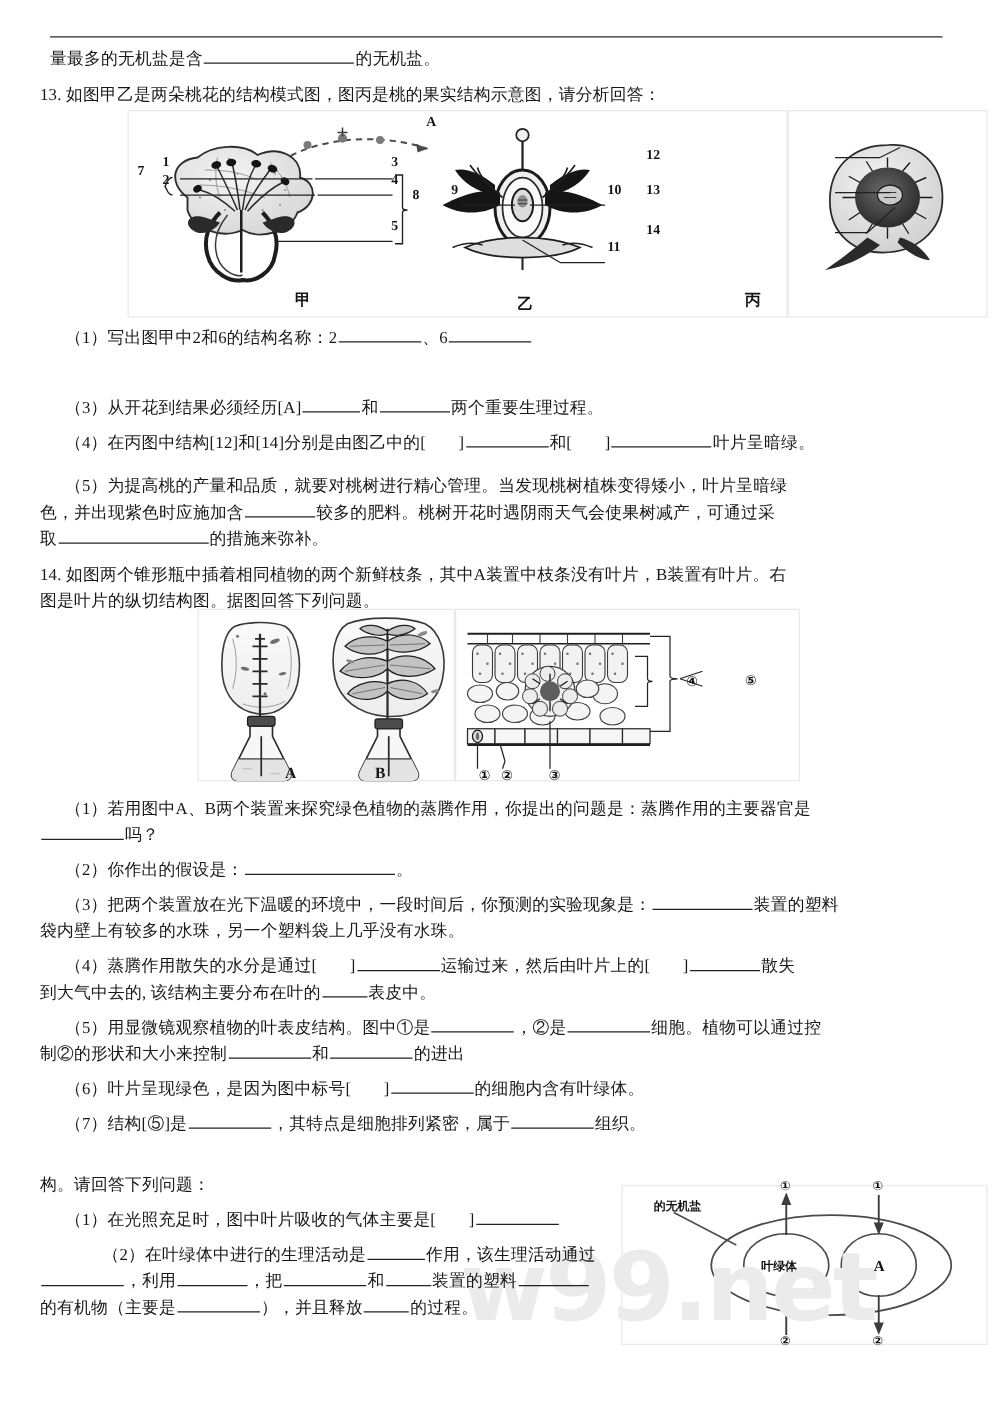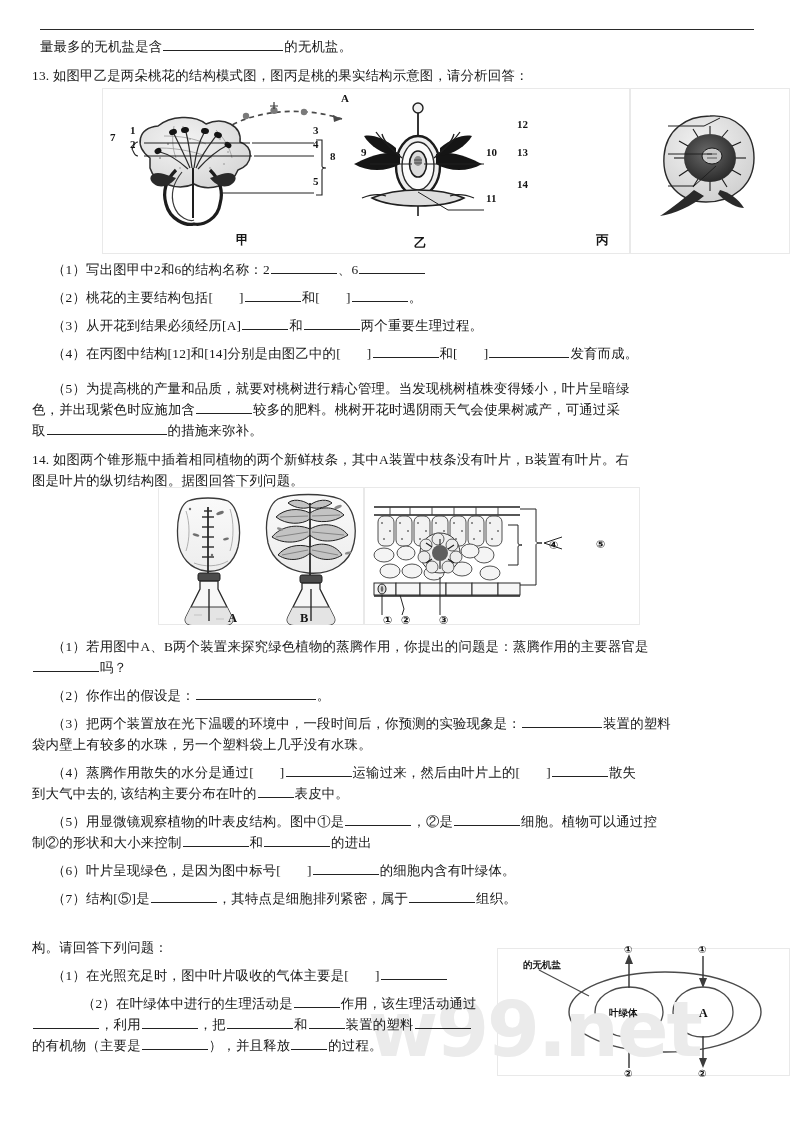--- a/index.html
+++ b/index.html
@@ -315,25 +315,24 @@
   <div class="fignum" style="left:517px; top:146px;">13</div>
   <div class="fignum" style="left:517px; top:178px;">14</div>
   <div class="fignum" style="left:341px; top:92px;">A</div>
 
   <div class="figlabel" style="left:236px; top:232px;">甲</div>
   <div class="figlabel" style="left:414px; top:235px;">乙</div>
   <div class="figlabel" style="left:596px; top:232px;">丙</div>
 
   <div class="txt" style="left:52px; top:259px;"><span>（1）写出图甲中2和6的结构名称：2</span><span class="bl w7"></span><span>、6</span><span class="bl w7"></span></div>
 
-  <div class="txt" style="left:52px; top:287px;"><span>（2）桃花的主要结构包括[</span><span class="brk"></span><span>]</span><span class="bl w6"></span><span>和[</span><span class="brk"></span><span>]</span><span class="bl w6"></span><span>。</span></div>
 
   <div class="txt" style="left:52px; top:315px;"><span>（3）从开花到结果必须经历[A]</span><span class="bl w5"></span><span>和</span><span class="bl w6"></span><span>两个重要生理过程。</span></div>
 
-  <div class="txt" style="left:52px; top:343px;"><span>（4）在丙图中结构[12]和[14]分别是由图乙中的[</span><span class="brk"></span><span>]</span><span class="bl w7"></span><span>和[</span><span class="brk"></span><span>]</span><span class="bl w8"></span><span>发育而成。</span></div>
+  <div class="txt" style="left:52px; top:343px;"><span>（4）在丙图中结构[12]和[14]分别是由图乙中的[</span><span class="brk"></span><span>]</span><span class="bl w7"></span><span>和[</span><span class="brk"></span><span>]</span><span class="bl w8"></span><span>叶片呈暗绿。</span></div>
 
   <div class="txt" style="left:52px; top:378px;">（5）为提高桃的产量和品质，就要对桃树进行精心管理。当发现桃树植株变得矮小，叶片呈暗绿</div>
   <div class="txt" style="left:32px; top:420px;"><span>取</span><span class="bl w12"></span><span>的措施来弥补。</span></div>
   <div class="txt" style="left:32px; top:399px;"><span>色，并出现紫色时应施加含</span><span class="bl w6"></span><span>较多的肥料。桃树开花时遇阴雨天气会使果树减产，可通过采</span></div>
 
   <div class="txt" style="left:32px; top:449px;">14. 如图两个锥形瓶中插着相同植物的两个新鲜枝条，其中A装置中枝条没有叶片，B装置有叶片。右</div>
   <div class="txt" style="left:32px; top:470px;">图是叶片的纵切结构图。据图回答下列问题。</div>
 
   <div class="figframe" style="left:158px; top:487px; width:206px; height:138px;"></div>
   <div class="figframe" style="left:364px; top:487px; width:276px; height:138px;"></div>

